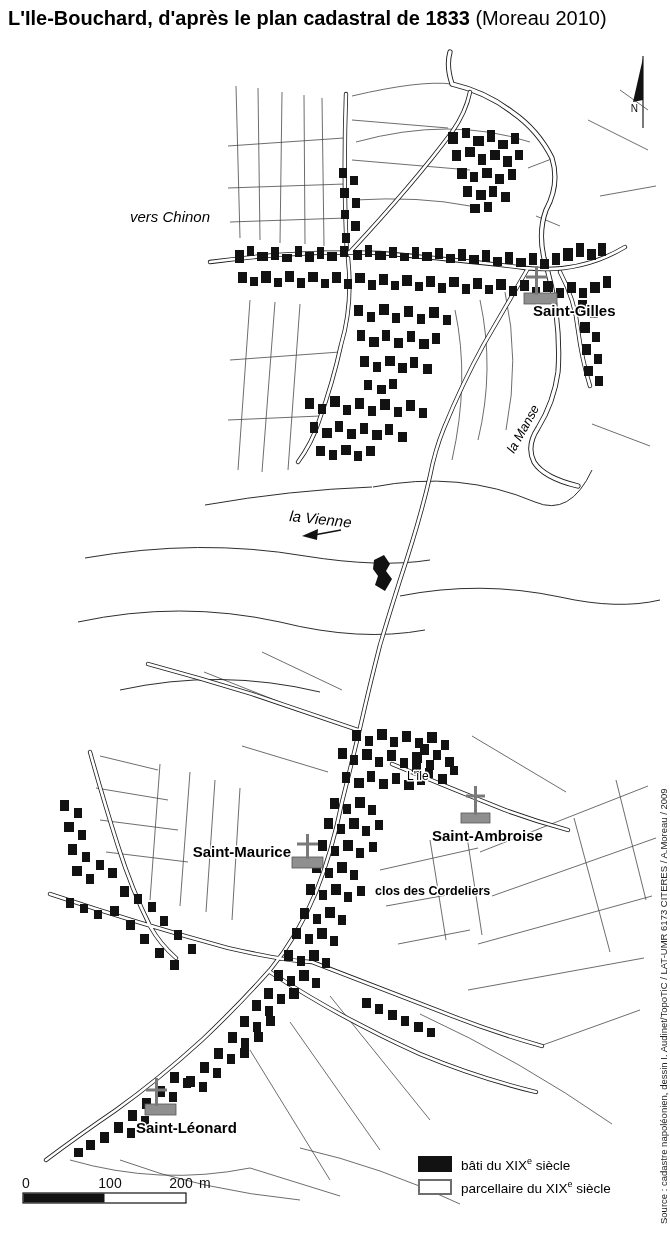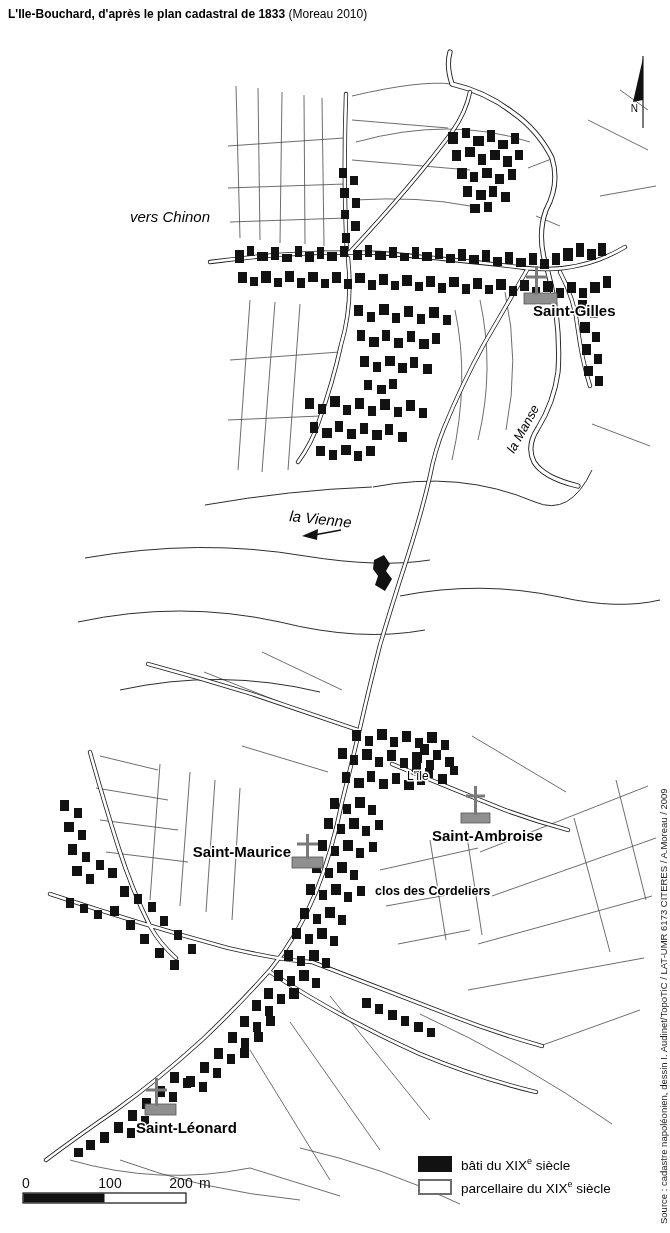--- a/index.html
+++ b/index.html
@@ -1,18 +1,18 @@
 <!DOCTYPE html>
 <html><head>
 <meta charset="utf-8">
 <style>
   html,body{margin:0;padding:0;background:#fff;}
   body{width:670px;height:1233px;font-family:"Liberation Sans",sans-serif;}
   .page{position:relative;width:670px;height:1233px;background:#fff;overflow:hidden;}
-  .title{position:absolute;left:8px;top:7px;font-size:12px;color:#000;white-space:nowrap;}
+  .title{position:absolute;left:8px;top:7px;font-size:20px;color:#000;white-space:nowrap;}
   .t-main{font-weight:bold;}
   svg.map{position:absolute;left:0;top:0;}
   .maplabel{fill:#000;paint-order:stroke;stroke:#fff;stroke-width:3px;stroke-linejoin:round;font-family:"Liberation Sans",sans-serif;}
   .bold{font-weight:bold;}
   .it{font-style:italic;}
   .legend{position:absolute;left:418px;top:1156px;}
   .lrow{display:flex;align-items:center;margin-bottom:6px;}
   .swatch{width:34px;height:16px;margin-right:9px;box-sizing:border-box;flex:0 0 auto;}
   .swatch.built{background:#121212;border:1px solid #121212;}
   .swatch.parcel{background:#fff;border:2px solid #6e6e6e;}

